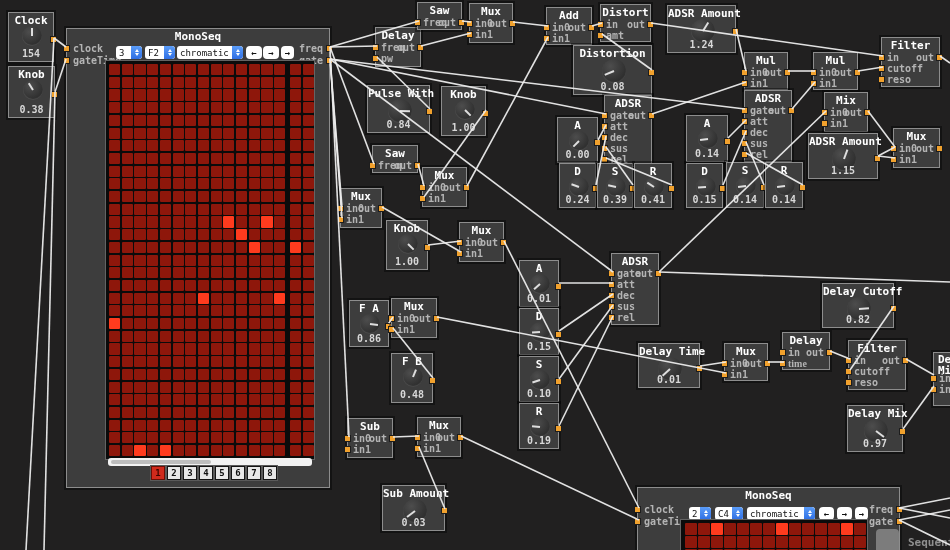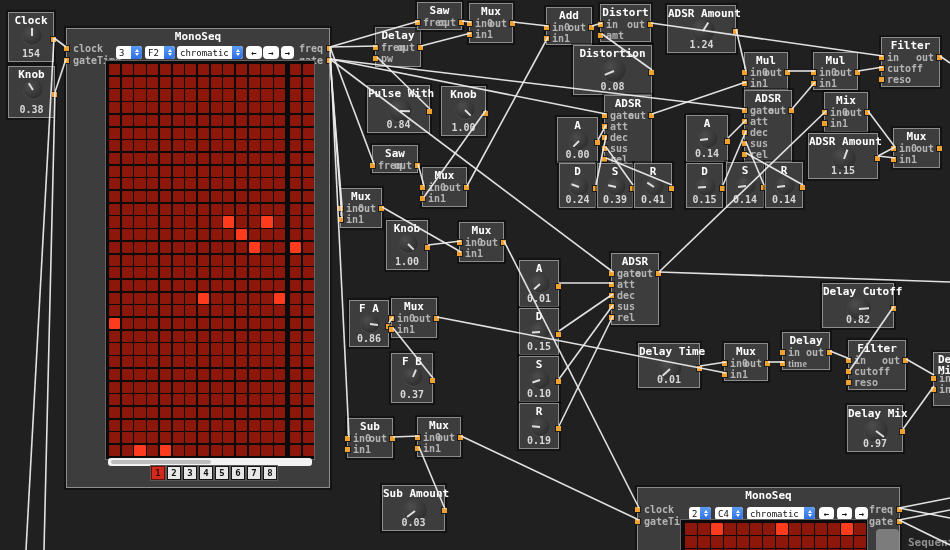--- a/index.html
+++ b/index.html
@@ -415,21 +415,21 @@
       <div class="plabel" style="left: 5px; top: 25px;">in1</div>
       <div class="port" style="left: -4px; top: 27px;"></div>
       <div class="plabel r" style="right: 5px; top: 14px;">out</div>
       <div class="port" style="right: -4px; top: 16px;"></div>
     </div>
     <div class="node" style="left: 391px; top: 353px; width: 42px; height: 50px;">
       <div class="ntitle">F B</div>
       <div class="knob" style="left: 11px; top: 13px; width: 20px; height: 20px;">
         <div class="needle" style="left: 9px; top: 2px; height: 8px; transform-origin: 1px 8px; transform: rotate(22deg);"></div>
       </div>
-      <div class="kval">0.37</div>
+      <div class="kval">0.48</div>
       <div class="port" style="right: -4px; top: 23px;"></div>
     </div>
     <div class="node" style="left: 347px; top: 418px; width: 46px; height: 40px;">
       <div class="ntitle">Sub</div>
       <div class="plabel" style="left: 5px; top: 14px;">in0</div>
       <div class="port" style="left: -4px; top: 16px;"></div>
       <div class="plabel" style="left: 5px; top: 25px;">in1</div>
       <div class="port" style="left: -4px; top: 27px;"></div>
       <div class="plabel r" style="right: 5px; top: 14px;">out</div>
       <div class="port" style="right: -4px; top: 16px;"></div>

